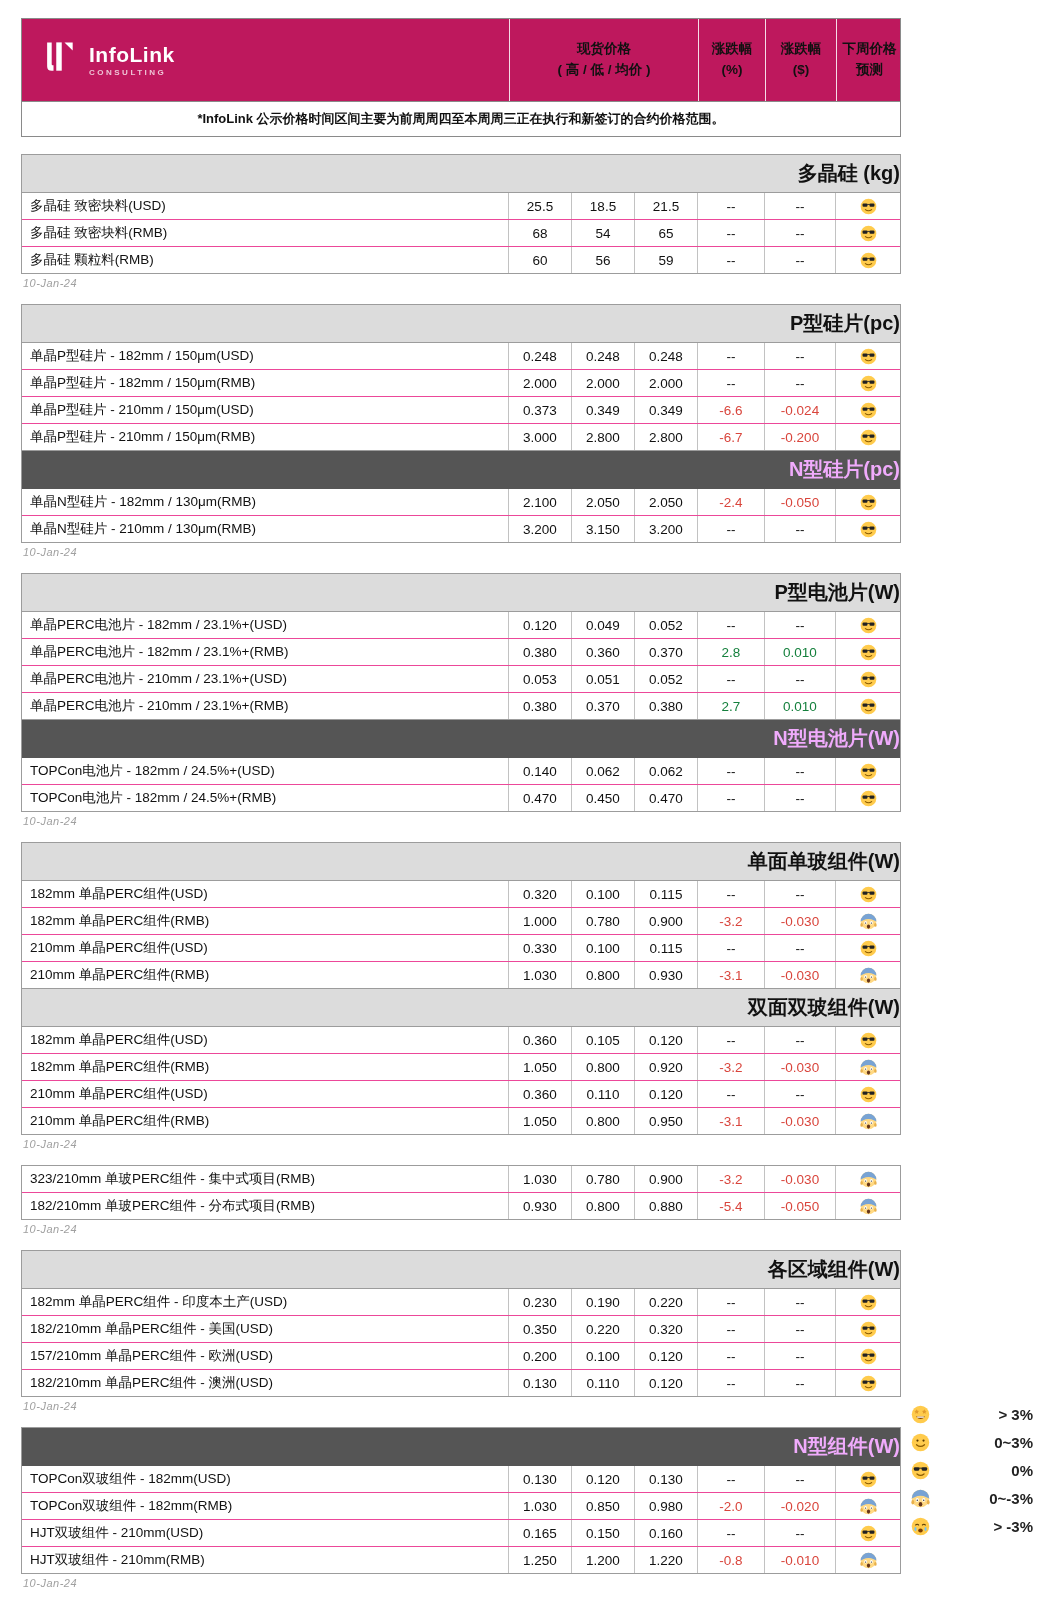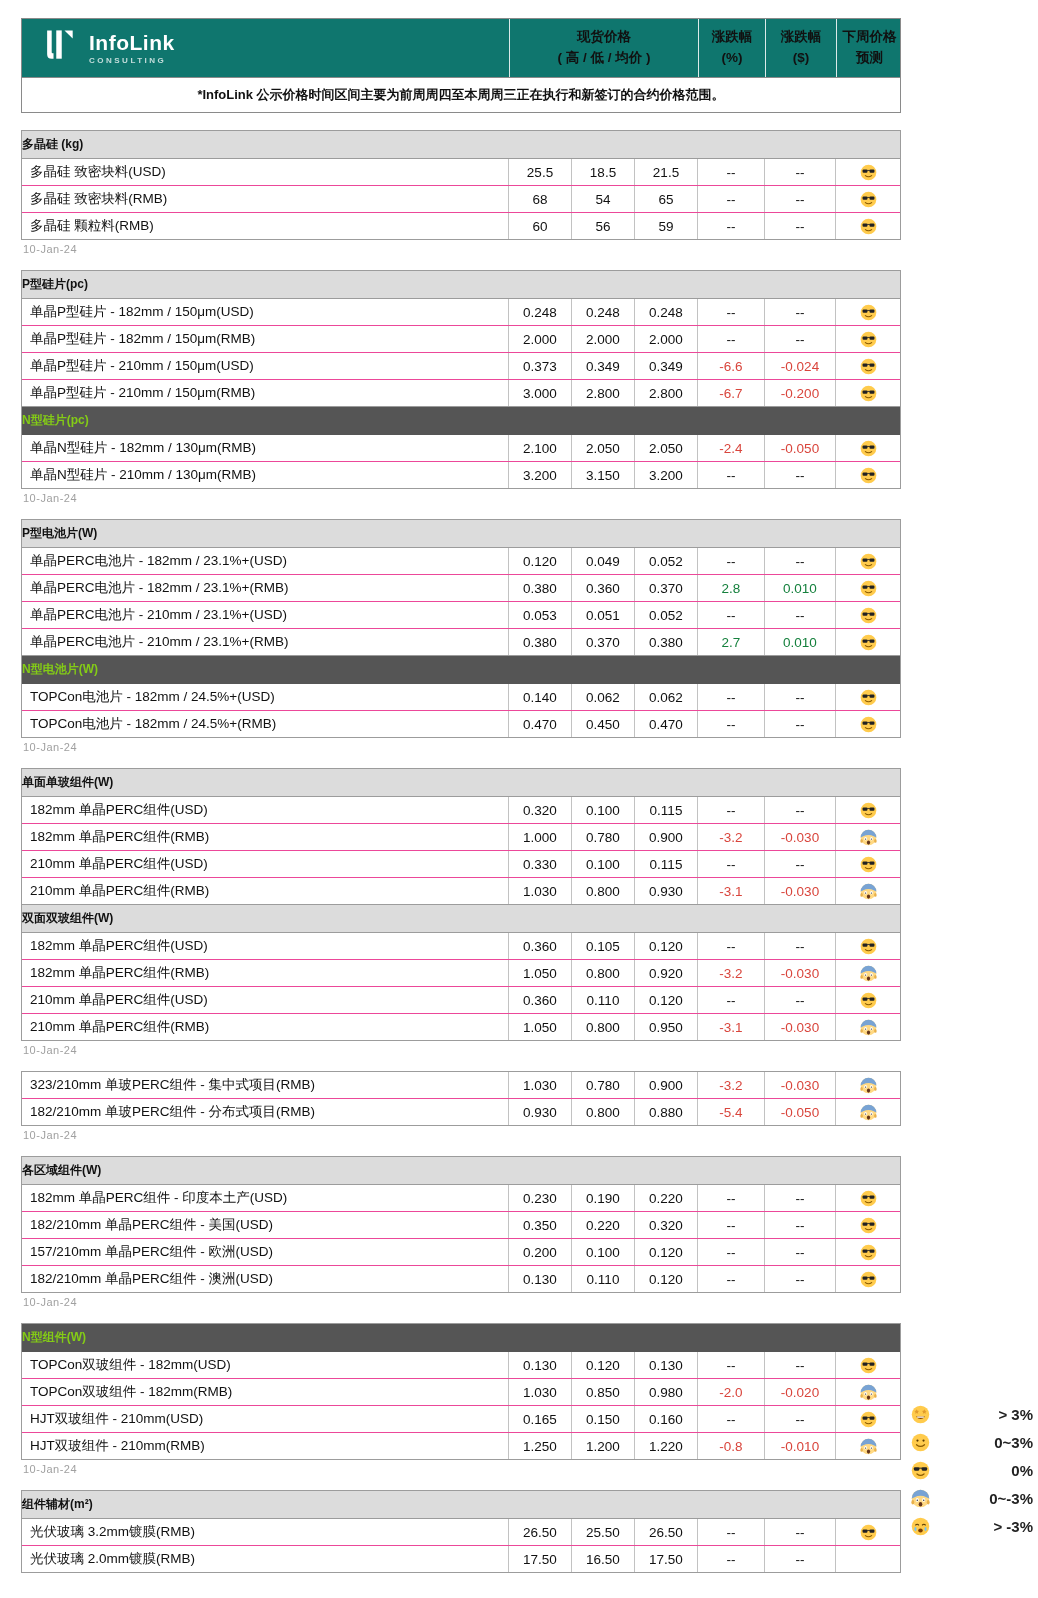--- a/index.html
+++ b/index.html
@@ -4,56 +4,56 @@
 <style>
   html,body{margin:0;padding:0;}
   body{
     width:1038px;height:1598px;position:relative;background:#fff;
     font-family:"Liberation Sans","DejaVu Sans",sans-serif;color:#111;
   }
   .ptable{position:absolute;left:21px;top:18px;width:880px;}
   
   .thead{
     display:grid;grid-template-columns:487px 189px 67px 71px 66px;
-    background:#0f766e;border:1px solid #8a8a8a;height:60px;box-sizing:border-box;
+    background:#be185d;border:1px solid #8a8a8a;height:84px;box-sizing:border-box;
   }
   .thead .hc{
     display:flex;flex-direction:column;justify-content:center;align-items:center;
     font-weight:bold;font-size:13.5px;line-height:1.55;border-left:1px solid rgba(255,255,255,.85);
   }
   .thead .logo-cell{border-left:none;flex-direction:row;justify-content:flex-start;align-items:center;padding-left:16px;gap:9px;}
   .brand-text{display:flex;flex-direction:column;line-height:1;}
   .brand-name{color:#fff;font-size:21px;font-weight:bold;letter-spacing:.5px;}
   .brand-sub{color:rgba(255,255,255,.75);font-size:8px;letter-spacing:2.5px;margin-top:4px;font-weight:bold;}
   
   .note{
     border:1px solid #8a8a8a;border-top:none;background:#fff;text-align:center;
     font-weight:bold;font-size:13px;padding:8px 0;box-sizing:border-box;
   }
   .spacer8{height:8px;}
   
   .section{border:1px solid #9c9c9c;background:#fff;}
   .section.merge{margin-top:-1px;}
   .section.gap{margin-top:9px;}
   .sec-head{
-    background:#DCDCDC;text-align:left;font-weight:bold;font-size:12px;
+    background:#DCDCDC;text-align:right;font-weight:bold;font-size:20px;
     padding:5px 0;border-bottom:1px solid #9c9c9c;
   }
-  .sec-head.dark{background:#555;color:#84cc16;border-bottom-color:#555;}
+  .sec-head.dark{background:#555;color:#f0abfc;border-bottom-color:#555;}
   .row{
     display:grid;grid-template-columns:486px 63px 63px 63px 67px 71px 1fr;
     height:26px;align-items:stretch;font-size:13.5px;
   }
   .row + .row{border-top:1px solid #ec4899;}
   .cell{display:flex;align-items:center;justify-content:center;}
   .cell.name{justify-content:flex-start;padding-left:8px;}
   .cell.v{border-left:1px solid #c2c2c2;}
   .neg{color:#D9453C;}
   .pos{color:#15803d;}
-  .date{font-size:11px;color:#a0a0a0;padding:3px 2px 6px 2px;letter-spacing:.5px;}
+  .date{font-size:11px;color:#a0a0a0;padding:3px 2px 6px 2px;letter-spacing:.5px;font-style:italic;}
   .emoji{width:17px;height:17px;display:inline-block;}
   .emoji svg{width:100%;height:100%;display:block;}
   
   .legend{position:absolute;left:903px;top:1400px;width:130px;}
   .litem{display:flex;align-items:center;height:28px;}
   .licon{width:19px;height:19px;margin-left:8px;}
   .licon svg{width:100%;height:100%;display:block;}
   .llabel{flex:1;text-align:right;font-size:15px;font-weight:bold;color:#222;}
 </style>
 </head>

